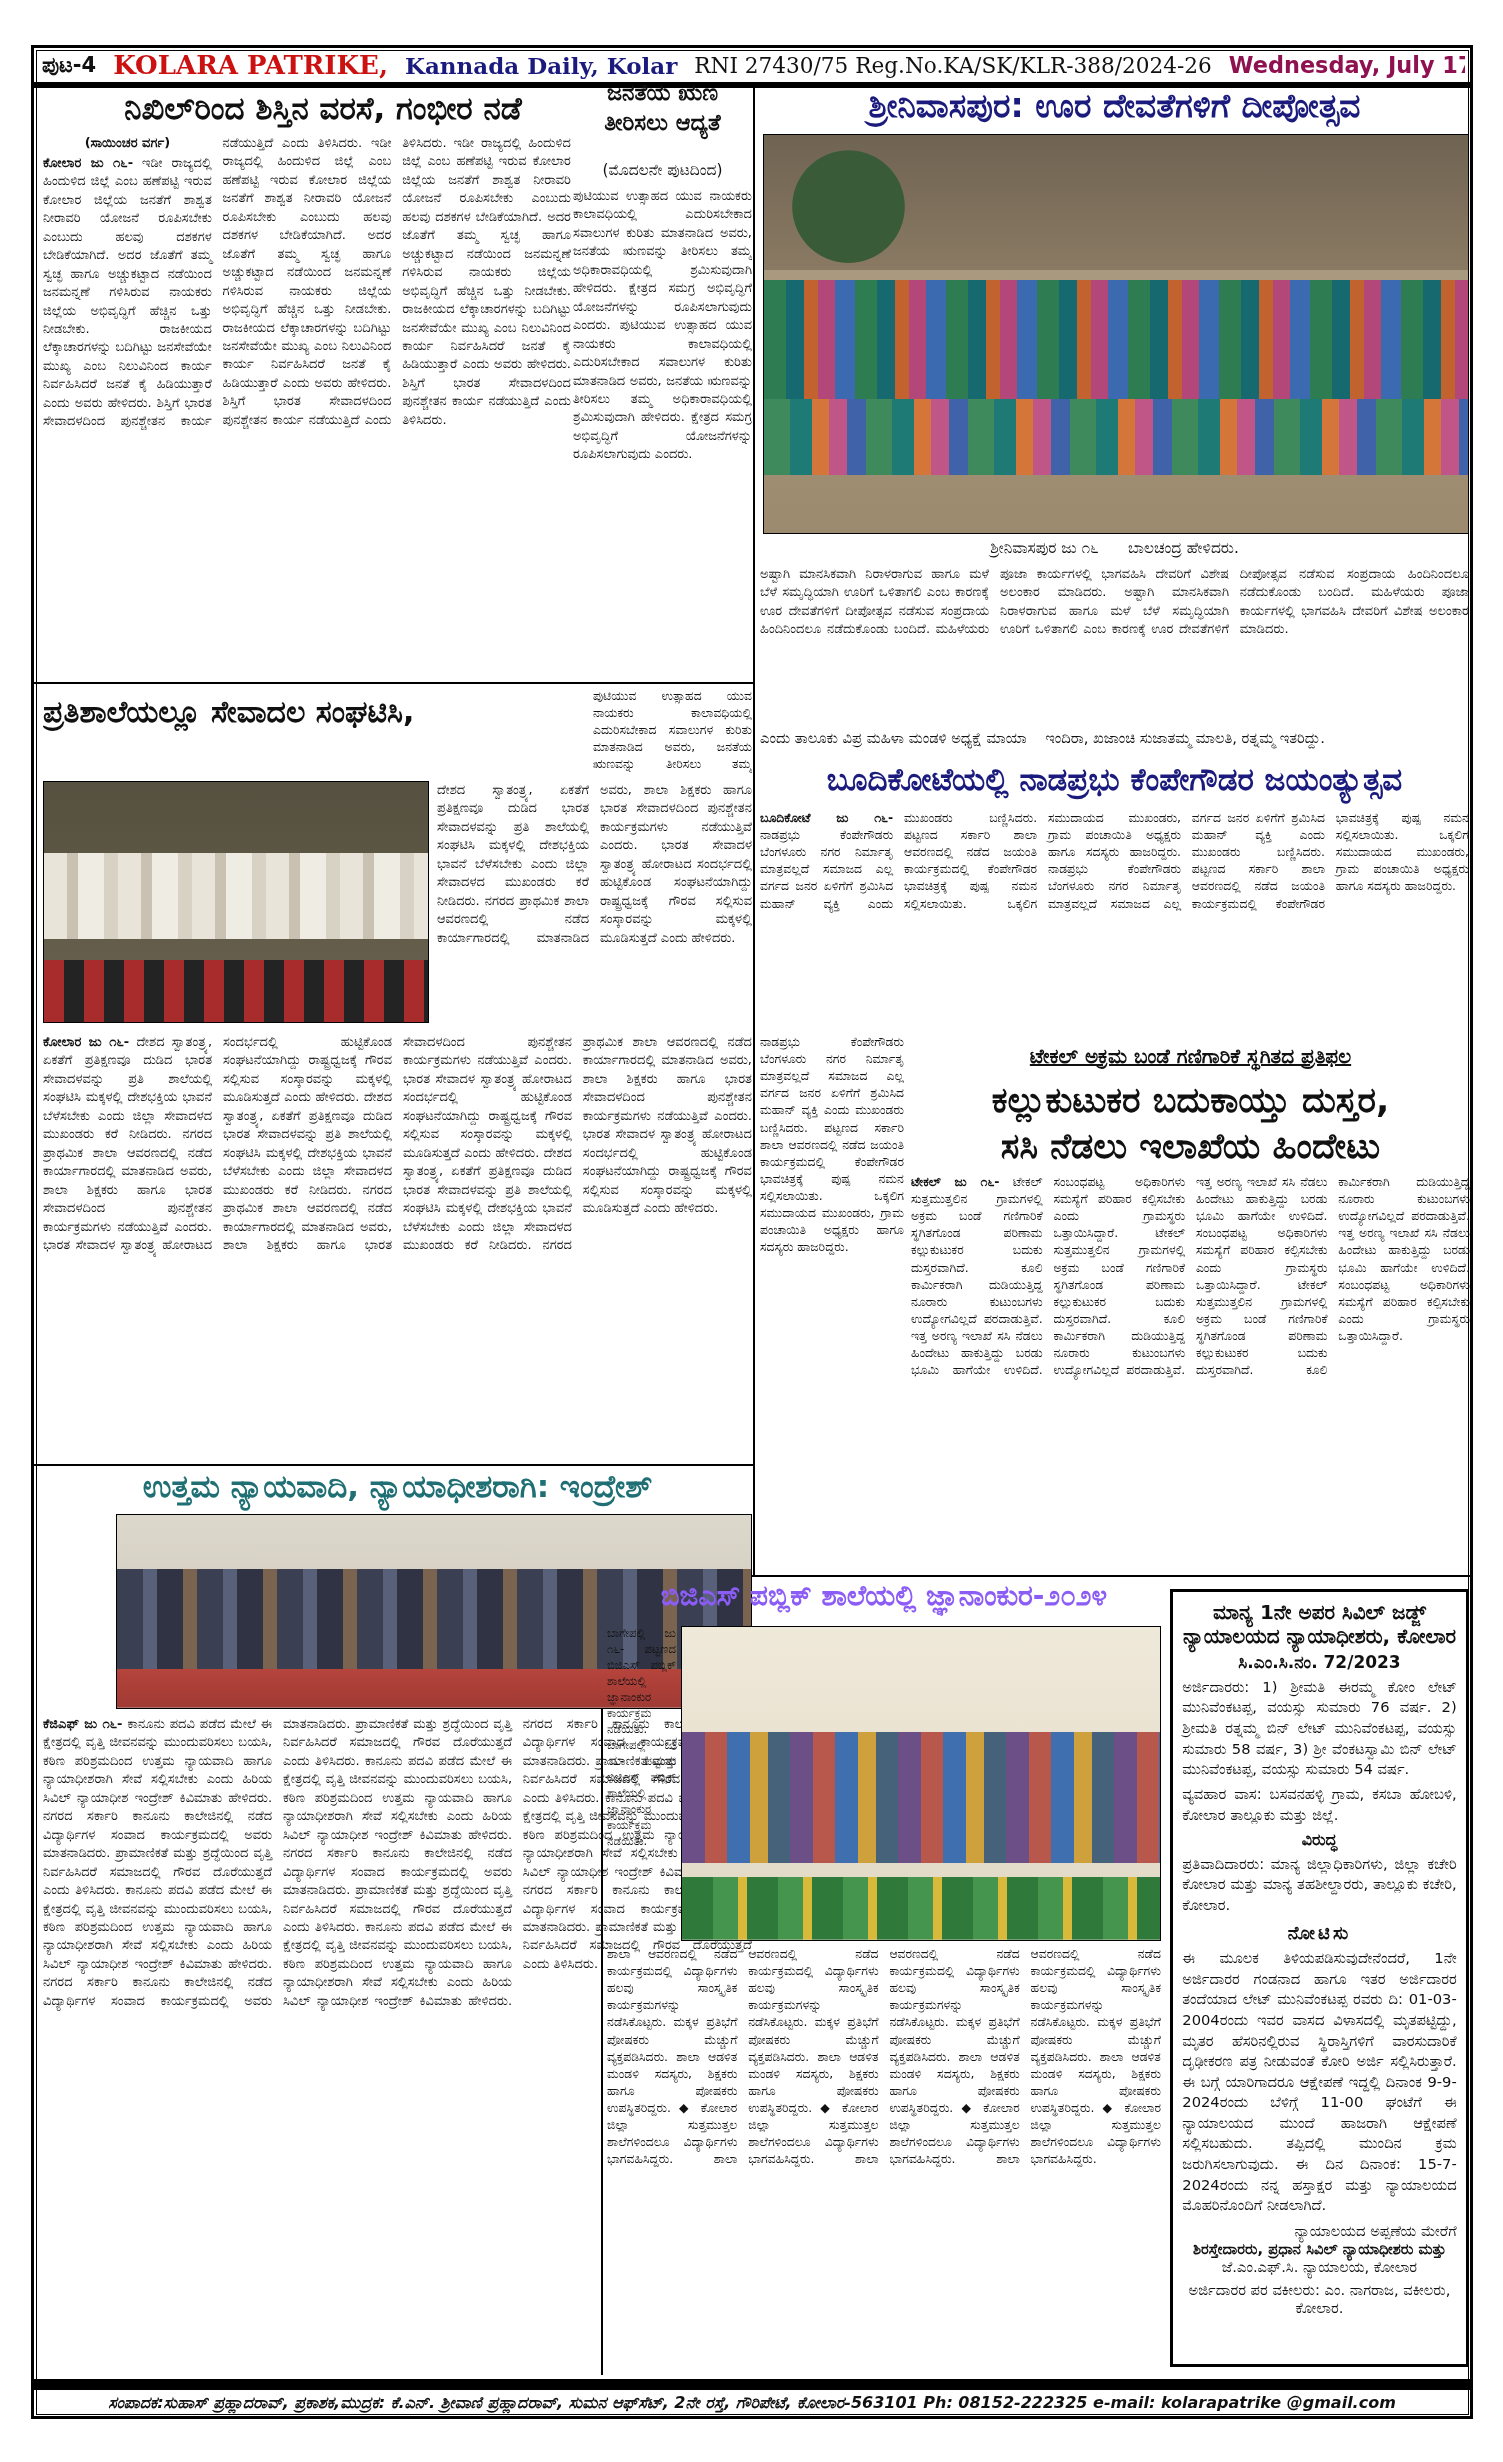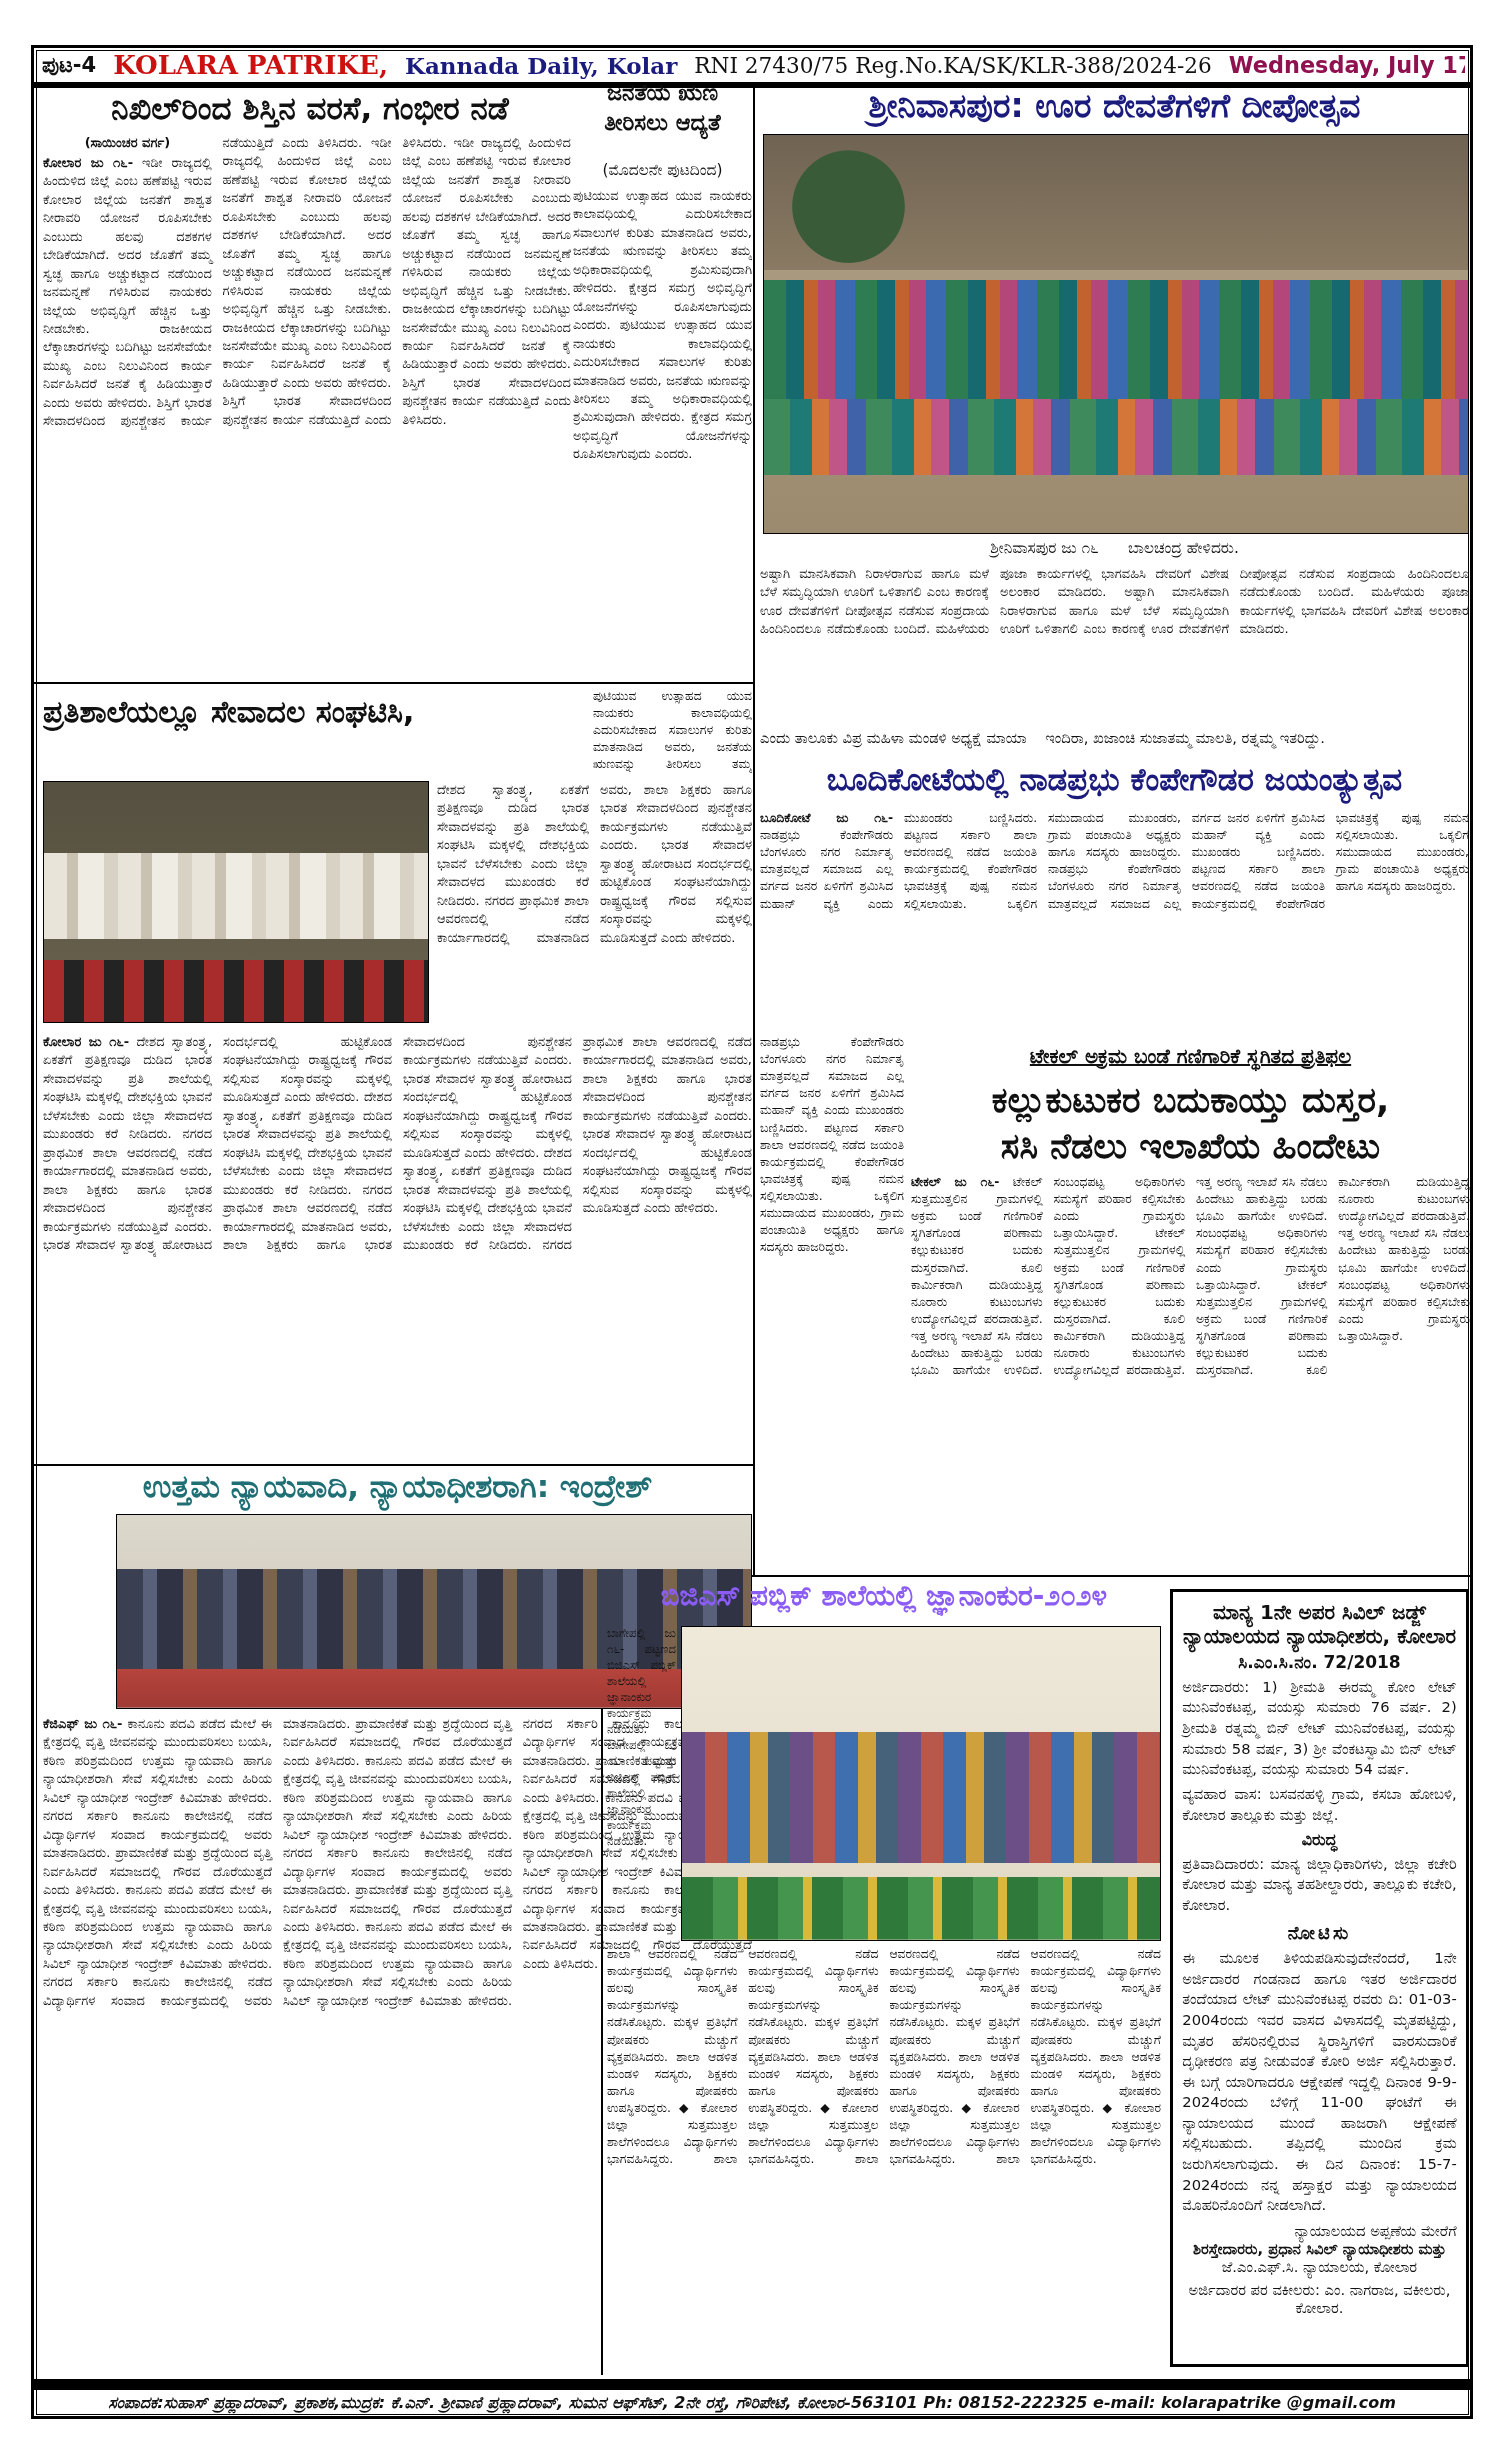--- a/index.html
+++ b/index.html
@@ -39,21 +39,21 @@
   <span style="font-size:22.4px;font-weight:bold;color:#8f1150;margin-left:auto;">Wednesday, July 17, 2024</span>
 </div>
 <div class="abs rule" style="left:34px;top:82px;width:1436px;height:6.2px;"></div>
 
 <div class="abs rule" style="left:753px;top:88px;width:1.5px;height:1487px;"></div>
 <div class="abs rule" style="left:34px;top:682px;width:719px;height:1.5px;"></div>
 <div class="abs rule" style="left:34px;top:1464px;width:719px;height:1.5px;"></div>
 <div class="abs rule" style="left:601px;top:1575px;width:869px;height:1.5px;"></div>
 <div class="abs rule" style="left:601px;top:1575px;width:1.5px;height:800px;"></div>
 
-<div class="abs h1 center" style="left:43px;top:90px;width:534px;height:42px;font-size:31px;line-height:1.2;overflow:hidden;">ನಿಖಿಲ್‌ರಿಂದ ಶಿಸ್ತಿನ ವರಸೆ, ಗಂಭೀರ ನಡೆ</div>
+<div class="abs h1 center" style="left:56px;top:90px;width:534px;height:42px;font-size:31px;line-height:1.2;overflow:hidden;">ನಿಖಿಲ್‌ರಿಂದ ಶಿಸ್ತಿನ ವರಸೆ, ಗಂಭೀರ ನಡೆ</div>
 <div class="abs body-txt" style="left:43px;top:134px;width:528px;height:545px;column-count:3;">
   <span class="byline">(ಸಾಯಿಂಚರ ವರ್ಗ)</span>
   <span class="dateline">ಕೋಲಾರ ಜು ೧೬-</span>
   <span>ಇಡೀ ರಾಜ್ಯದಲ್ಲಿ ಹಿಂದುಳಿದ ಜಿಲ್ಲೆ ಎಂಬ ಹಣೆಪಟ್ಟಿ ಇರುವ ಕೋಲಾರ ಜಿಲ್ಲೆಯ ಜನತೆಗೆ ಶಾಶ್ವತ ನೀರಾವರಿ ಯೋಜನೆ ರೂಪಿಸಬೇಕು ಎಂಬುದು ಹಲವು ದಶಕಗಳ ಬೇಡಿಕೆಯಾಗಿದೆ. ಅದರ ಜೊತೆಗೆ ತಮ್ಮ ಸ್ವಚ್ಛ ಹಾಗೂ ಅಚ್ಚುಕಟ್ಟಾದ ನಡೆಯಿಂದ ಜನಮನ್ನಣೆ ಗಳಿಸಿರುವ ನಾಯಕರು ಜಿಲ್ಲೆಯ ಅಭಿವೃದ್ಧಿಗೆ ಹೆಚ್ಚಿನ ಒತ್ತು ನೀಡಬೇಕು. ರಾಜಕೀಯದ ಲೆಕ್ಕಾಚಾರಗಳನ್ನು ಬದಿಗಿಟ್ಟು ಜನಸೇವೆಯೇ ಮುಖ್ಯ ಎಂಬ ನಿಲುವಿನಿಂದ ಕಾರ್ಯ ನಿರ್ವಹಿಸಿದರೆ ಜನತೆ ಕೈ ಹಿಡಿಯುತ್ತಾರೆ ಎಂದು ಅವರು ಹೇಳಿದರು. ಶಿಸ್ತಿಗೆ ಭಾರತ ಸೇವಾದಳದಿಂದ ಪುನಶ್ಚೇತನ ಕಾರ್ಯ ನಡೆಯುತ್ತಿದೆ ಎಂದು ತಿಳಿಸಿದರು. ಇಡೀ ರಾಜ್ಯದಲ್ಲಿ ಹಿಂದುಳಿದ ಜಿಲ್ಲೆ ಎಂಬ ಹಣೆಪಟ್ಟಿ ಇರುವ ಕೋಲಾರ ಜಿಲ್ಲೆಯ ಜನತೆಗೆ ಶಾಶ್ವತ ನೀರಾವರಿ ಯೋಜನೆ ರೂಪಿಸಬೇಕು ಎಂಬುದು ಹಲವು ದಶಕಗಳ ಬೇಡಿಕೆಯಾಗಿದೆ. ಅದರ ಜೊತೆಗೆ ತಮ್ಮ ಸ್ವಚ್ಛ ಹಾಗೂ ಅಚ್ಚುಕಟ್ಟಾದ ನಡೆಯಿಂದ ಜನಮನ್ನಣೆ ಗಳಿಸಿರುವ ನಾಯಕರು ಜಿಲ್ಲೆಯ ಅಭಿವೃದ್ಧಿಗೆ ಹೆಚ್ಚಿನ ಒತ್ತು ನೀಡಬೇಕು. ರಾಜಕೀಯದ ಲೆಕ್ಕಾಚಾರಗಳನ್ನು ಬದಿಗಿಟ್ಟು ಜನಸೇವೆಯೇ ಮುಖ್ಯ ಎಂಬ ನಿಲುವಿನಿಂದ ಕಾರ್ಯ ನಿರ್ವಹಿಸಿದರೆ ಜನತೆ ಕೈ ಹಿಡಿಯುತ್ತಾರೆ ಎಂದು ಅವರು ಹೇಳಿದರು. ಶಿಸ್ತಿಗೆ ಭಾರತ ಸೇವಾದಳದಿಂದ ಪುನಶ್ಚೇತನ ಕಾರ್ಯ ನಡೆಯುತ್ತಿದೆ ಎಂದು ತಿಳಿಸಿದರು. ಇಡೀ ರಾಜ್ಯದಲ್ಲಿ ಹಿಂದುಳಿದ ಜಿಲ್ಲೆ ಎಂಬ ಹಣೆಪಟ್ಟಿ ಇರುವ ಕೋಲಾರ ಜಿಲ್ಲೆಯ ಜನತೆಗೆ ಶಾಶ್ವತ ನೀರಾವರಿ ಯೋಜನೆ ರೂಪಿಸಬೇಕು ಎಂಬುದು ಹಲವು ದಶಕಗಳ ಬೇಡಿಕೆಯಾಗಿದೆ. ಅದರ ಜೊತೆಗೆ ತಮ್ಮ ಸ್ವಚ್ಛ ಹಾಗೂ ಅಚ್ಚುಕಟ್ಟಾದ ನಡೆಯಿಂದ ಜನಮನ್ನಣೆ ಗಳಿಸಿರುವ ನಾಯಕರು ಜಿಲ್ಲೆಯ ಅಭಿವೃದ್ಧಿಗೆ ಹೆಚ್ಚಿನ ಒತ್ತು ನೀಡಬೇಕು. ರಾಜಕೀಯದ ಲೆಕ್ಕಾಚಾರಗಳನ್ನು ಬದಿಗಿಟ್ಟು ಜನಸೇವೆಯೇ ಮುಖ್ಯ ಎಂಬ ನಿಲುವಿನಿಂದ ಕಾರ್ಯ ನಿರ್ವಹಿಸಿದರೆ ಜನತೆ ಕೈ ಹಿಡಿಯುತ್ತಾರೆ ಎಂದು ಅವರು ಹೇಳಿದರು. ಶಿಸ್ತಿಗೆ ಭಾರತ ಸೇವಾದಳದಿಂದ ಪುನಶ್ಚೇತನ ಕಾರ್ಯ ನಡೆಯುತ್ತಿದೆ ಎಂದು ತಿಳಿಸಿದರು.</span>
 </div>
 
 <div class="abs h1 center" style="left:573px;top:77px;width:179px;height:66px;font-size:22.4px;line-height:1.35;overflow:hidden;">ಜನತೆಯ ಋಣ ತೀರಿಸಲು ಆದ್ಯತೆ</div>
 <div class="abs center" style="left:573px;top:161px;width:179px;height:21.6px;font-size:15.4px;overflow:hidden;">(ಮೊದಲನೇ ಪುಟದಿಂದ)</div>
 <div class="abs body-txt" style="left:573px;top:187px;width:179px;height:492px;column-count:1;">
   <span>ಪುಟಿಯುವ ಉತ್ಸಾಹದ ಯುವ ನಾಯಕರು ಕಾಲಾವಧಿಯಲ್ಲಿ ಎದುರಿಸಬೇಕಾದ ಸವಾಲುಗಳ ಕುರಿತು ಮಾತನಾಡಿದ ಅವರು, ಜನತೆಯ ಋಣವನ್ನು ತೀರಿಸಲು ತಮ್ಮ ಅಧಿಕಾರಾವಧಿಯಲ್ಲಿ ಶ್ರಮಿಸುವುದಾಗಿ ಹೇಳಿದರು. ಕ್ಷೇತ್ರದ ಸಮಗ್ರ ಅಭಿವೃದ್ಧಿಗೆ ಯೋಜನೆಗಳನ್ನು ರೂಪಿಸಲಾಗುವುದು ಎಂದರು. ಪುಟಿಯುವ ಉತ್ಸಾಹದ ಯುವ ನಾಯಕರು ಕಾಲಾವಧಿಯಲ್ಲಿ ಎದುರಿಸಬೇಕಾದ ಸವಾಲುಗಳ ಕುರಿತು ಮಾತನಾಡಿದ ಅವರು, ಜನತೆಯ ಋಣವನ್ನು ತೀರಿಸಲು ತಮ್ಮ ಅಧಿಕಾರಾವಧಿಯಲ್ಲಿ ಶ್ರಮಿಸುವುದಾಗಿ ಹೇಳಿದರು. ಕ್ಷೇತ್ರದ ಸಮಗ್ರ ಅಭಿವೃದ್ಧಿಗೆ ಯೋಜನೆಗಳನ್ನು ರೂಪಿಸಲಾಗುವುದು ಎಂದರು.</span>
@@ -131,21 +131,21 @@
        repeating-linear-gradient(90deg,#2f7a3a 0 31px,#46954e 31px 56px,#d8b93a 56px 65px) left bottom / 100% 20% no-repeat,
        repeating-linear-gradient(90deg,#6c4f86 0 23px,#b8574b 23px 45px,#3f6fae 45px 68px,#cfa13c 68px 86px,#46627a 86px 108px) center 58% / 100% 42% no-repeat,
        linear-gradient(#efe9da,#e0d8c4);"></div>
 <div class="abs body-txt body-sm" style="left:607px;top:1945px;width:554px;height:421px;column-count:4;">
   <span>ಶಾಲಾ ಆವರಣದಲ್ಲಿ ನಡೆದ ಕಾರ್ಯಕ್ರಮದಲ್ಲಿ ವಿದ್ಯಾರ್ಥಿಗಳು ಹಲವು ಸಾಂಸ್ಕೃತಿಕ ಕಾರ್ಯಕ್ರಮಗಳನ್ನು ನಡೆಸಿಕೊಟ್ಟರು. ಮಕ್ಕಳ ಪ್ರತಿಭೆಗೆ ಪೋಷಕರು ಮೆಚ್ಚುಗೆ ವ್ಯಕ್ತಪಡಿಸಿದರು. ಶಾಲಾ ಆಡಳಿತ ಮಂಡಳಿ ಸದಸ್ಯರು, ಶಿಕ್ಷಕರು ಹಾಗೂ ಪೋಷಕರು ಉಪಸ್ಥಿತರಿದ್ದರು. ◆ ಕೋಲಾರ ಜಿಲ್ಲಾ ಸುತ್ತಮುತ್ತಲ ಶಾಲೆಗಳಿಂದಲೂ ವಿದ್ಯಾರ್ಥಿಗಳು ಭಾಗವಹಿಸಿದ್ದರು. ಶಾಲಾ ಆವರಣದಲ್ಲಿ ನಡೆದ ಕಾರ್ಯಕ್ರಮದಲ್ಲಿ ವಿದ್ಯಾರ್ಥಿಗಳು ಹಲವು ಸಾಂಸ್ಕೃತಿಕ ಕಾರ್ಯಕ್ರಮಗಳನ್ನು ನಡೆಸಿಕೊಟ್ಟರು. ಮಕ್ಕಳ ಪ್ರತಿಭೆಗೆ ಪೋಷಕರು ಮೆಚ್ಚುಗೆ ವ್ಯಕ್ತಪಡಿಸಿದರು. ಶಾಲಾ ಆಡಳಿತ ಮಂಡಳಿ ಸದಸ್ಯರು, ಶಿಕ್ಷಕರು ಹಾಗೂ ಪೋಷಕರು ಉಪಸ್ಥಿತರಿದ್ದರು. ◆ ಕೋಲಾರ ಜಿಲ್ಲಾ ಸುತ್ತಮುತ್ತಲ ಶಾಲೆಗಳಿಂದಲೂ ವಿದ್ಯಾರ್ಥಿಗಳು ಭಾಗವಹಿಸಿದ್ದರು. ಶಾಲಾ ಆವರಣದಲ್ಲಿ ನಡೆದ ಕಾರ್ಯಕ್ರಮದಲ್ಲಿ ವಿದ್ಯಾರ್ಥಿಗಳು ಹಲವು ಸಾಂಸ್ಕೃತಿಕ ಕಾರ್ಯಕ್ರಮಗಳನ್ನು ನಡೆಸಿಕೊಟ್ಟರು. ಮಕ್ಕಳ ಪ್ರತಿಭೆಗೆ ಪೋಷಕರು ಮೆಚ್ಚುಗೆ ವ್ಯಕ್ತಪಡಿಸಿದರು. ಶಾಲಾ ಆಡಳಿತ ಮಂಡಳಿ ಸದಸ್ಯರು, ಶಿಕ್ಷಕರು ಹಾಗೂ ಪೋಷಕರು ಉಪಸ್ಥಿತರಿದ್ದರು. ◆ ಕೋಲಾರ ಜಿಲ್ಲಾ ಸುತ್ತಮುತ್ತಲ ಶಾಲೆಗಳಿಂದಲೂ ವಿದ್ಯಾರ್ಥಿಗಳು ಭಾಗವಹಿಸಿದ್ದರು. ಶಾಲಾ ಆವರಣದಲ್ಲಿ ನಡೆದ ಕಾರ್ಯಕ್ರಮದಲ್ಲಿ ವಿದ್ಯಾರ್ಥಿಗಳು ಹಲವು ಸಾಂಸ್ಕೃತಿಕ ಕಾರ್ಯಕ್ರಮಗಳನ್ನು ನಡೆಸಿಕೊಟ್ಟರು. ಮಕ್ಕಳ ಪ್ರತಿಭೆಗೆ ಪೋಷಕರು ಮೆಚ್ಚುಗೆ ವ್ಯಕ್ತಪಡಿಸಿದರು. ಶಾಲಾ ಆಡಳಿತ ಮಂಡಳಿ ಸದಸ್ಯರು, ಶಿಕ್ಷಕರು ಹಾಗೂ ಪೋಷಕರು ಉಪಸ್ಥಿತರಿದ್ದರು. ◆ ಕೋಲಾರ ಜಿಲ್ಲಾ ಸುತ್ತಮುತ್ತಲ ಶಾಲೆಗಳಿಂದಲೂ ವಿದ್ಯಾರ್ಥಿಗಳು ಭಾಗವಹಿಸಿದ್ದರು.</span>
 </div>
 
 <div class="abs notice" style="left:1170px;top:1589px;width:299px;height:778px;">
   <div class="center nb" style="font-size:20px;">ಮಾನ್ಯ 1ನೇ ಅಪರ ಸಿವಿಲ್ ಜಡ್ಜ್</div>
   <div class="center nb" style="font-size:20px;">ನ್ಯಾಯಾಲಯದ ನ್ಯಾಯಾಧೀಶರು, ಕೋಲಾರ</div>
-  <div class="center nb" style="font-size:17px;margin-top:4.6px;">ಸಿ.ಎಂ.ಸಿ.ನಂ. 72/2018</div>
+  <div class="center nb" style="font-size:17px;margin-top:4.6px;">ಸಿ.ಎಂ.ಸಿ.ನಂ. 72/2023</div>
   <p>ಅರ್ಜಿದಾರರು: 1) ಶ್ರೀಮತಿ ಈರಮ್ಮ ಕೋಂ ಲೇಟ್ ಮುನಿವೆಂಕಟಪ್ಪ, ವಯಸ್ಸು ಸುಮಾರು 76 ವರ್ಷ. 2) ಶ್ರೀಮತಿ ರತ್ನಮ್ಮ ಬಿನ್ ಲೇಟ್ ಮುನಿವೆಂಕಟಪ್ಪ, ವಯಸ್ಸು ಸುಮಾರು 58 ವರ್ಷ, 3) ಶ್ರೀ ವೆಂಕಟಸ್ವಾಮಿ ಬಿನ್ ಲೇಟ್ ಮುನಿವೆಂಕಟಪ್ಪ, ವಯಸ್ಸು ಸುಮಾರು 54 ವರ್ಷ.</p>
   <p>ವ್ಯವಹಾರ ವಾಸ: ಬಸವನಹಳ್ಳಿ ಗ್ರಾಮ, ಕಸಬಾ ಹೋಬಳಿ, ಕೋಲಾರ ತಾಲ್ಲೂಕು ಮತ್ತು ಜಿಲ್ಲೆ.</p>
   <div class="center nb" style="font-size:16px;margin:3.1px 0;">ವಿರುದ್ಧ</div>
   <p>ಪ್ರತಿವಾದಿದಾರರು: ಮಾನ್ಯ ಜಿಲ್ಲಾಧಿಕಾರಿಗಳು, ಜಿಲ್ಲಾ ಕಚೇರಿ ಕೋಲಾರ ಮತ್ತು ಮಾನ್ಯ ತಹಶೀಲ್ದಾರರು, ತಾಲ್ಲೂಕು ಕಚೇರಿ, ಕೋಲಾರ.</p>
   <div class="center nb" style="font-size:18px;letter-spacing:3.1px;margin:6.2px 0 3.1px 0;">ನೋಟಿಸು</div>
   <p>ಈ ಮೂಲಕ ತಿಳಿಯಪಡಿಸುವುದೇನೆಂದರೆ, 1ನೇ ಅರ್ಜಿದಾರರ ಗಂಡನಾದ ಹಾಗೂ ಇತರ ಅರ್ಜಿದಾರರ ತಂದೆಯಾದ ಲೇಟ್ ಮುನಿವೆಂಕಟಪ್ಪ ರವರು ದಿ: 01-03-2004ರಂದು ಇವರ ವಾಸದ ವಿಳಾಸದಲ್ಲಿ ಮೃತಪಟ್ಟಿದ್ದು, ಮೃತರ ಹೆಸರಿನಲ್ಲಿರುವ ಸ್ಥಿರಾಸ್ತಿಗಳಿಗೆ ವಾರಸುದಾರಿಕೆ ದೃಢೀಕರಣ ಪತ್ರ ನೀಡುವಂತೆ ಕೋರಿ ಅರ್ಜಿ ಸಲ್ಲಿಸಿರುತ್ತಾರೆ. ಈ ಬಗ್ಗೆ ಯಾರಿಗಾದರೂ ಆಕ್ಷೇಪಣೆ ಇದ್ದಲ್ಲಿ ದಿನಾಂಕ 9-9-2024ರಂದು ಬೆಳಿಗ್ಗೆ 11-00 ಘಂಟೆಗೆ ಈ ನ್ಯಾಯಾಲಯದ ಮುಂದೆ ಹಾಜರಾಗಿ ಆಕ್ಷೇಪಣೆ ಸಲ್ಲಿಸಬಹುದು. ತಪ್ಪಿದಲ್ಲಿ ಮುಂದಿನ ಕ್ರಮ ಜರುಗಿಸಲಾಗುವುದು. ಈ ದಿನ ದಿನಾಂಕ: 15-7-2024ರಂದು ನನ್ನ ಹಸ್ತಾಕ್ಷರ ಮತ್ತು ನ್ಯಾಯಾಲಯದ ಮೊಹರಿನೊಂದಿಗೆ ನೀಡಲಾಗಿದೆ.</p>
   <div class="center" style="font-size:14.7px;margin-top:6.2px;text-align:right;">ನ್ಯಾಯಾಲಯದ ಅಪ್ಪಣೆಯ ಮೇರೆಗೆ</div>
   <div class="center nb" style="font-size:14.7px;">ಶಿರಸ್ತೇದಾರರು, ಪ್ರಧಾನ ಸಿವಿಲ್ ನ್ಯಾಯಾಧೀಶರು ಮತ್ತು</div>
   <div class="center" style="font-size:14.7px;">ಜೆ.ಎಂ.ಎಫ್.ಸಿ. ನ್ಯಾಯಾಲಯ, ಕೋಲಾರ</div>
   <div class="center" style="font-size:14.7px;margin-top:4.6px;">ಅರ್ಜಿದಾರರ ಪರ ವಕೀಲರು: ಎಂ. ನಾಗರಾಜ, ವಕೀಲರು,</div>

